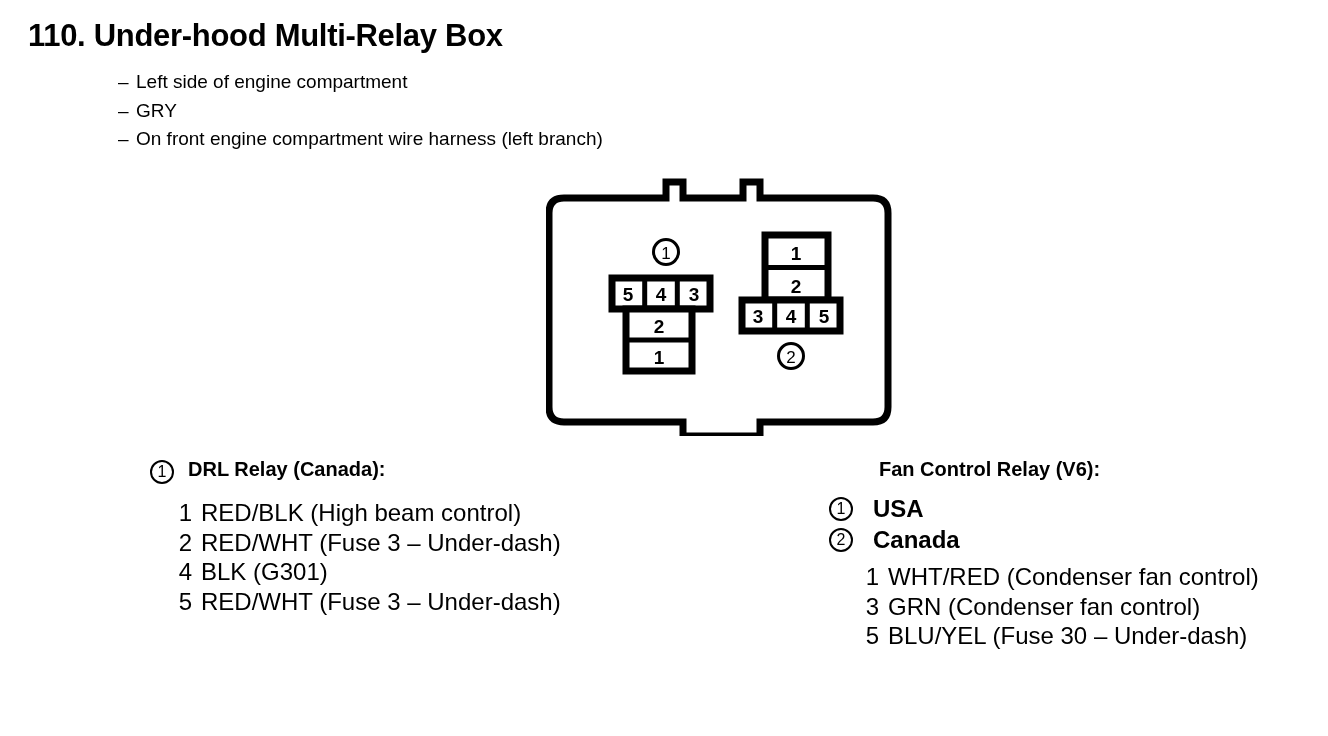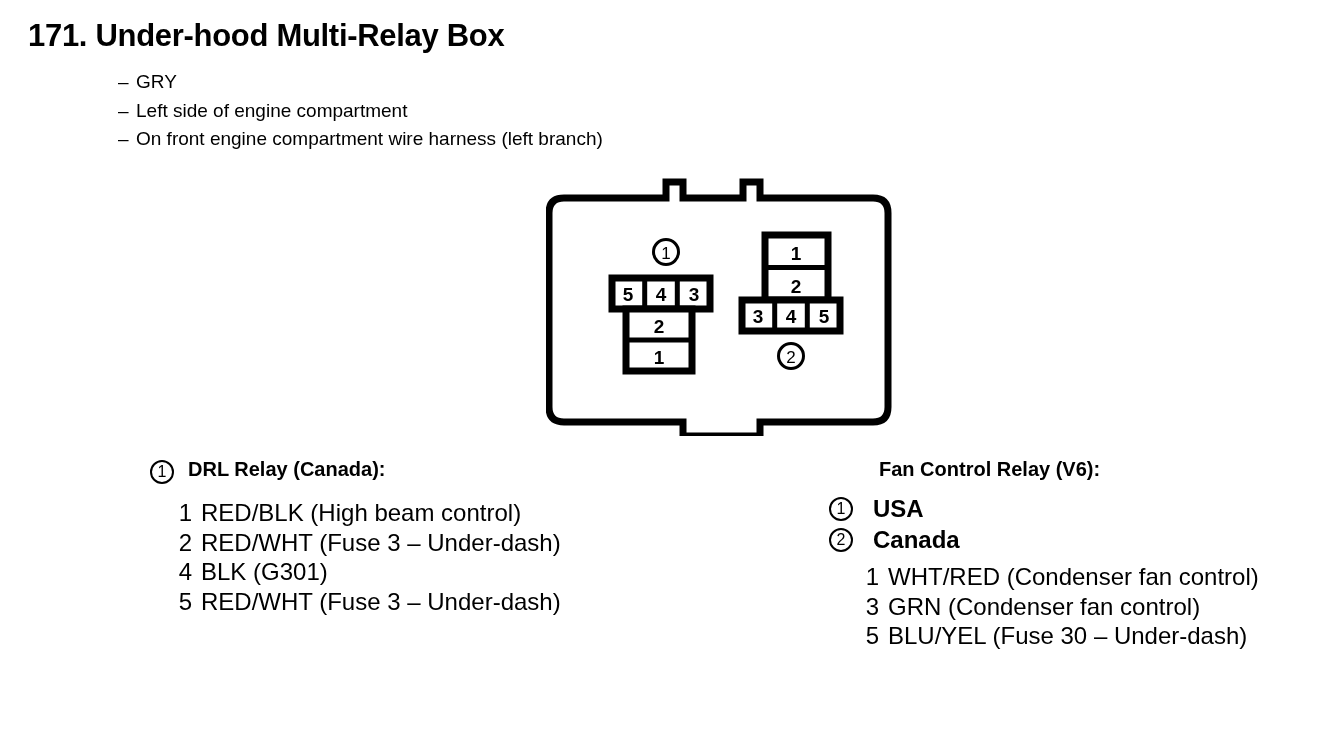--- a/index.html
+++ b/index.html
@@ -112,28 +112,28 @@
     font-weight: bold;
     margin-left: 20px;
     vertical-align: middle;
   }
   #legend-right .legend-title { margin-left: 50px; }
   #legend-right .pin-list { margin-left: 28px; margin-top: 8px; }
 </style>
 </head>
 <body>
 
-<div class="abs" id="header-title">171. Under-hood Multi-Relay Box</div>
+<div class="abs" id="header-title">110. Under-hood Multi-Relay Box</div>
 
 <div class="abs" id="header-bullets">
   <span class="bullet-line">
-    <span class="bullet-dash">–</span><span>GRY</span>
+    <span class="bullet-dash">–</span><span>Left side of engine compartment</span>
   </span>
   <span class="bullet-line">
-    <span class="bullet-dash">–</span><span>Left side of engine compartment</span>
+    <span class="bullet-dash">–</span><span>GRY</span>
   </span>
   <span class="bullet-line">
     <span class="bullet-dash">–</span><span>On front engine compartment wire harness (left branch)</span>
   </span>
 </div>
 
 <div class="abs" id="connector-diagram">
   <svg width="350" height="268" viewBox="0 0 350 268">
 
     <path fill="none" stroke="#000" stroke-width="7" stroke-linejoin="miter" stroke-linecap="butt" d="M 18,30

